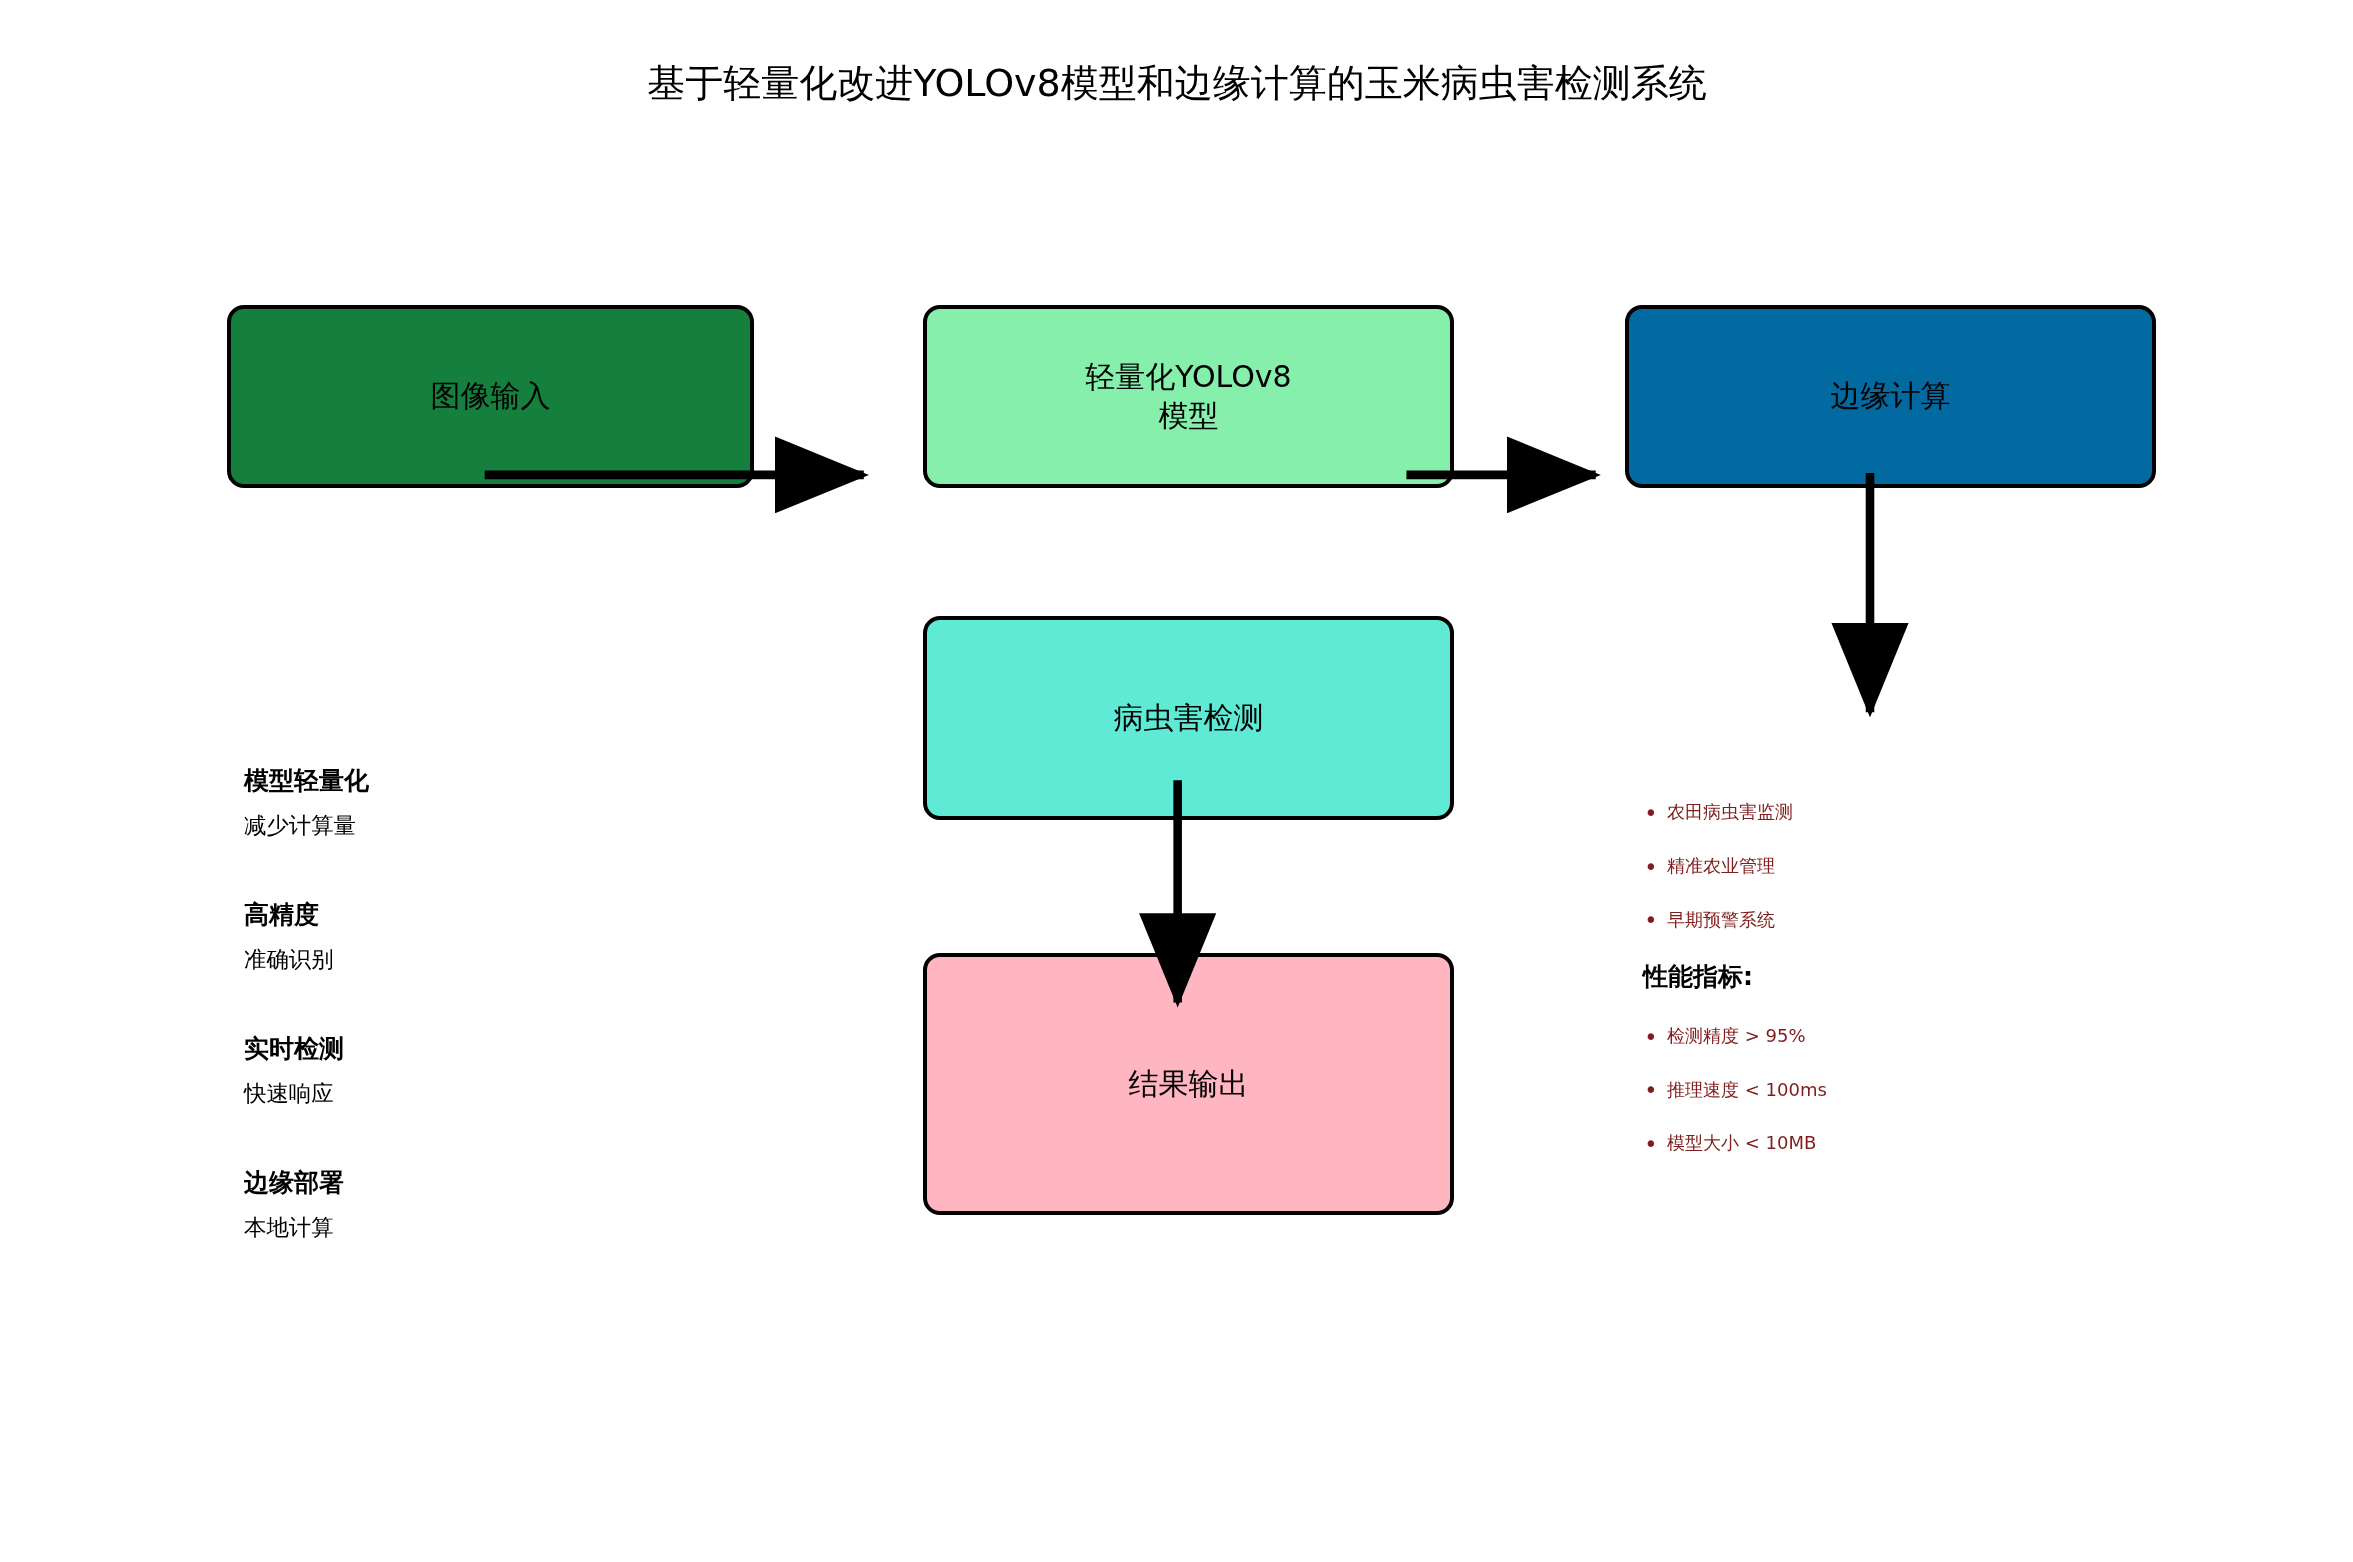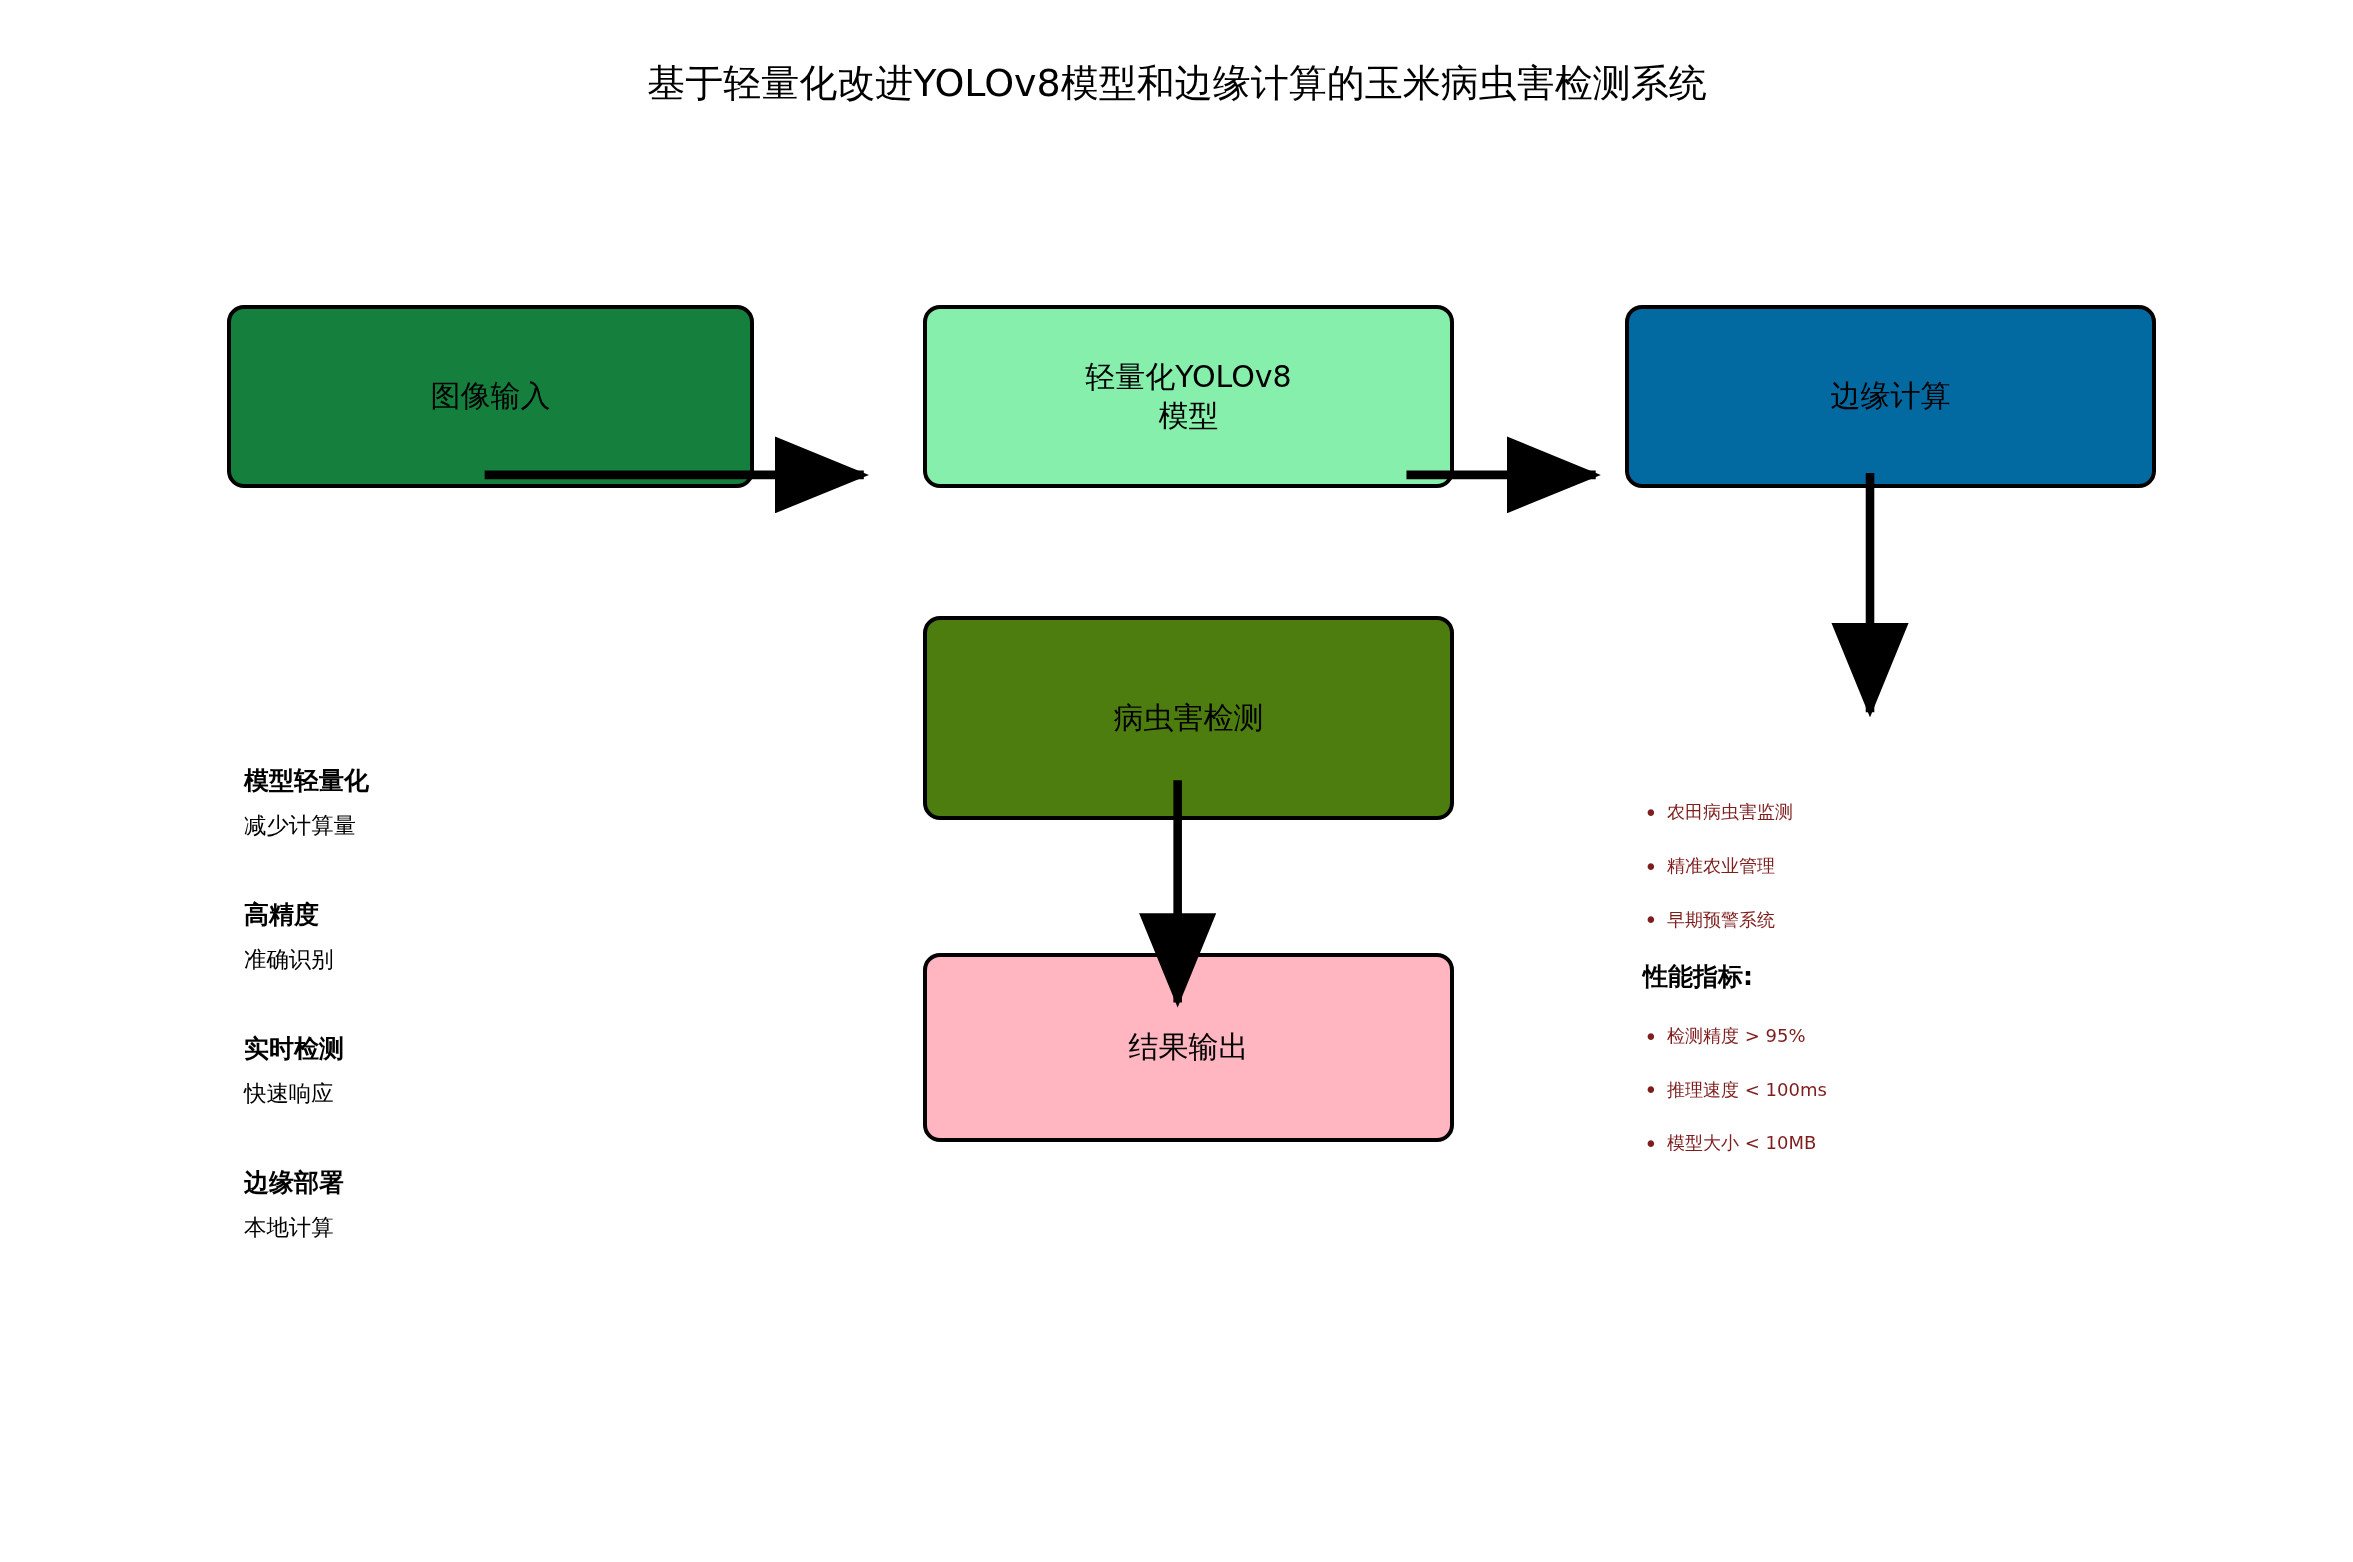--- a/index.html
+++ b/index.html
@@ -45,22 +45,22 @@
     color: #000000;
     font-size: 30px;
     line-height: 1.28;
     z-index: 3;
   }
   .node .label { white-space: pre-line; }
 
   #node-image-input   { left: 227px;  top: 305px;  width: 527px; height: 183px; background: #15803d; }
   #node-yolo-model    { left: 923px; top: 305px;  width: 531px; height: 183px; background: #86efac; }
   #node-edge-compute  { left: 1625px; top: 305px;  width: 531px; height: 183px; background: #0369a1; }
-  #node-pest-detect   { left: 923px; top: 616px;  width: 531px; height: 204px; background: #4d7c0f; }
-  #node-result-output { left: 923px; top: 953px; width: 531px; height: 189px; background: #FFB6C1; }
+  #node-pest-detect   { left: 923px; top: 616px;  width: 531px; height: 204px; background: #5eead4; }
+  #node-result-output { left: 923px; top: 953px; width: 531px; height: 262px; background: #FFB6C1; }
 
   
   .arrow-svg {
     position: absolute;
     left: 0;
     top: 0;
     width: 2354px;
     height: 1563px;
     z-index: 5;
     pointer-events: none;

